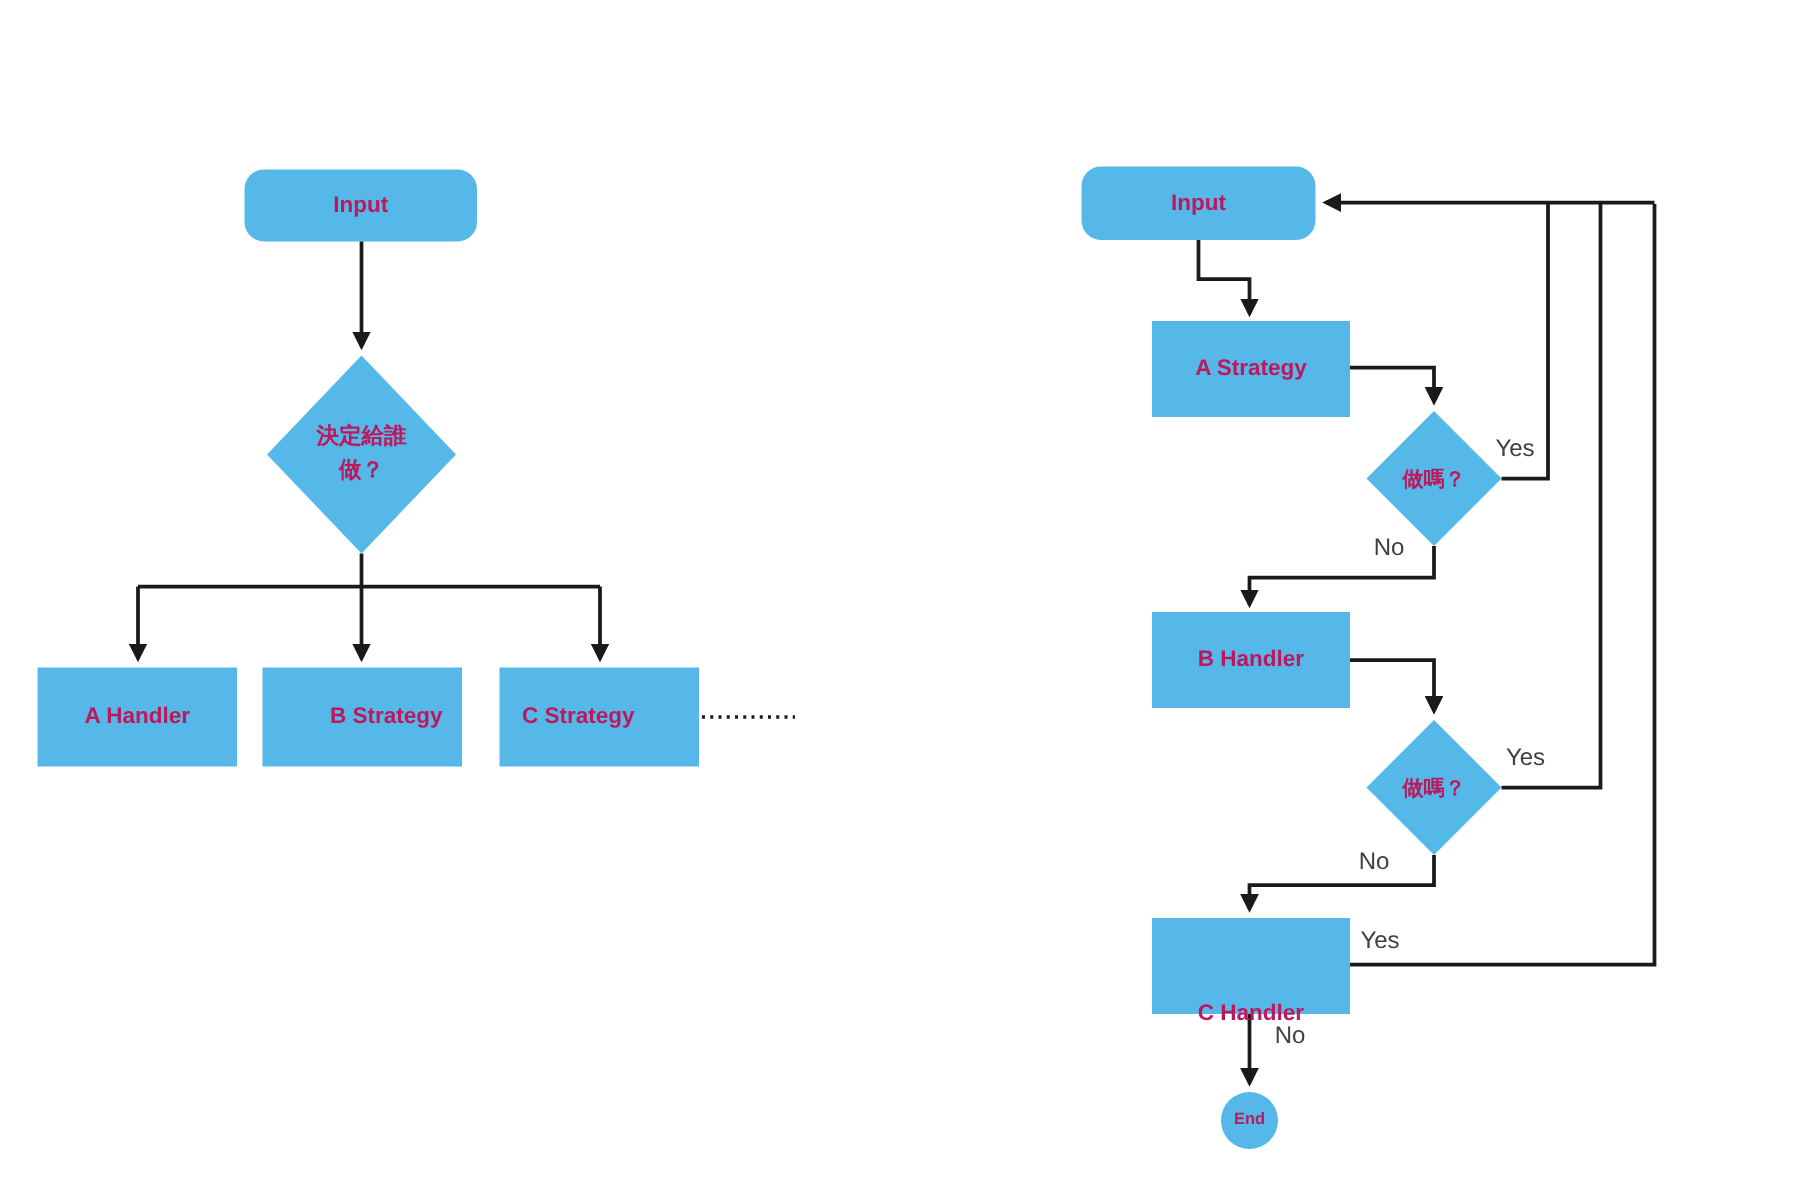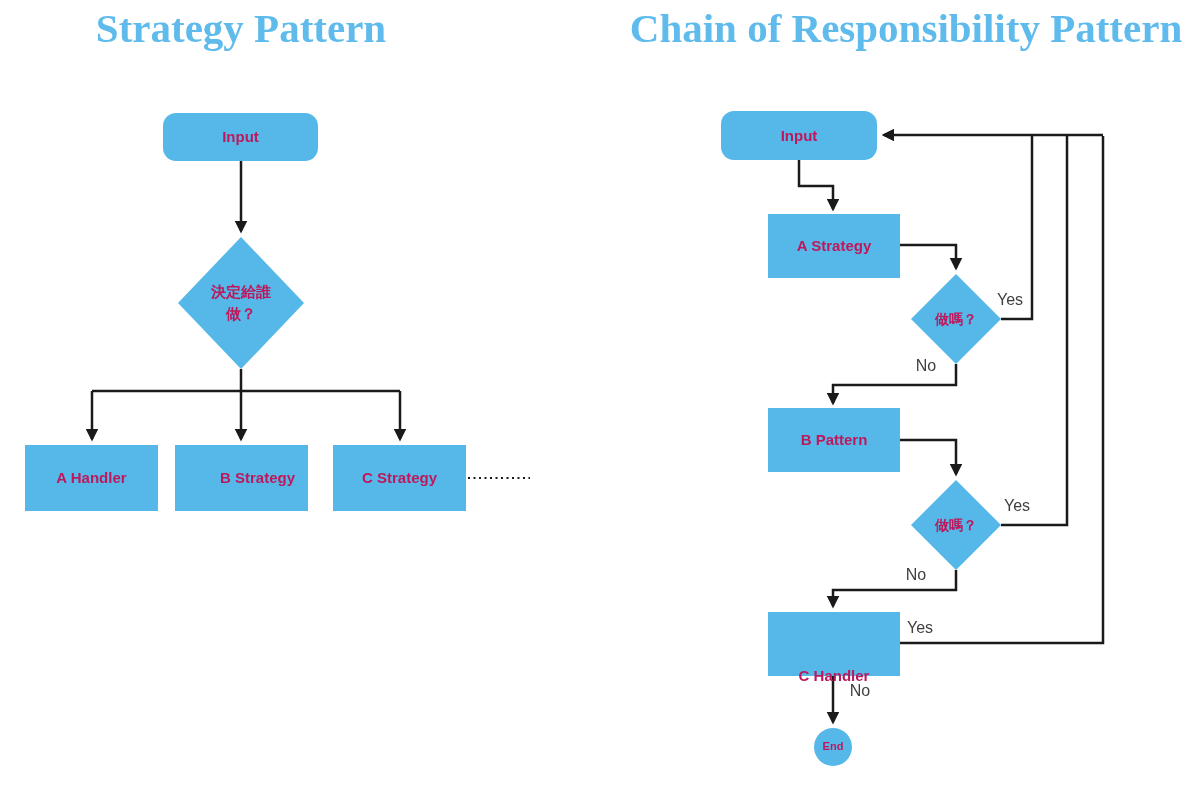--- a/index.html
+++ b/index.html
@@ -47,22 +47,20 @@
     color: #404040;
     white-space: nowrap;
   }
   .end-label { font-size: 11px; }
 </style>
 </head>
 <body>
 
 <div class="canvas">
 
-  <div class="title" style="left:20px; top:6px; width:442px;">Strategy Pattern</div>
-  <div class="title" style="left:612px; top:6px; width:588px;">Chain of Responsibility Pattern</div>
 
   <svg class="flow-svg" width="1200" height="786" viewBox="0 0 1200 786">
     <defs>
       <marker id="arrow" markerWidth="5" markerHeight="5" refX="4" refY="2.5" orient="auto" markerUnits="strokeWidth">
         <path d="M0,0 L5,2.5 L0,5 Z" fill="#1A1A1A"></path>
       </marker>
     </defs>
 
     <rect x="163" y="113" width="155" height="48" rx="13" fill="#55B8E8"></rect>
     <path class="edge" d="M241 161 V231" marker-end="url(#arrow)"></path>
@@ -92,31 +90,31 @@
     <rect x="768" y="612" width="132" height="64" fill="#55B8E8"></rect>
     <path class="edge" d="M900 643 H1103 V136"></path>
     <path class="edge" d="M1103 135 H884" marker-end="url(#arrow)"></path>
     <path class="edge" d="M833 676 V722" marker-end="url(#arrow)"></path>
     <circle cx="833" cy="747" r="19" fill="#55B8E8"></circle>
   </svg>
 
   <div class="node-label" style="left:163px; top:113px; width:155px; height:48px;">Input</div>
   <div class="node-label" style="left:178px; top:240px; width:126px; height:126px;">
     <span class="two-line">
-      <span style="display:block;">決定給誰</span>
+      <span style="display:block;font-family:Liberation Serif, serif;">決定給誰</span>
       <span style="display:block;">做？</span>
     </span>
   </div>
   <div class="node-label" style="left:25px; top:445px; width:133px; height:66px;">A Handler</div>
   <div class="node-label" style="left:175px; top:445px; width:133px; height:66px;margin-left:16px;">B Strategy</div>
-  <div class="node-label" style="left:333px; top:445px; width:133px; height:66px;">C Strategy</div>
+  <div class="node-label" style="left:319px; top:445px; width:133px; height:66px;">C Strategy</div>
 
   <div class="node-label" style="left:721px; top:111px; width:156px; height:49px;">Input</div>
   <div class="node-label" style="left:768px; top:214px; width:132px; height:64px;">A Strategy</div>
-  <div class="node-label" style="left:768px; top:408px; width:132px; height:64px;">B Pattern</div>
+  <div class="node-label" style="left:768px; top:408px; width:132px; height:64px;">B Handler</div>
   <div class="node-label" style="left:768px; top:644px; width:132px; height:64px;">C Handler</div>
   <div class="node-label" style="left:911px; top:274px; width:90px; height:90px; font-size:14px;">做嗎？</div>
   <div class="node-label" style="left:911px; top:480px; width:90px; height:90px; font-size:14px;">做嗎？</div>
   <div class="node-label end-label" style="left:814px; top:728px; width:38px; height:38px;">End</div>
 
   <div class="edge-label" style="left:988px; top:290px; width:44px; height:20px;">Yes</div>
   <div class="edge-label" style="left:904px; top:356px; width:44px; height:20px;">No</div>
   <div class="edge-label" style="left:995px; top:496px; width:44px; height:20px;">Yes</div>
   <div class="edge-label" style="left:894px; top:565px; width:44px; height:20px;">No</div>
   <div class="edge-label" style="left:898px; top:618px; width:44px; height:20px;">Yes</div>

